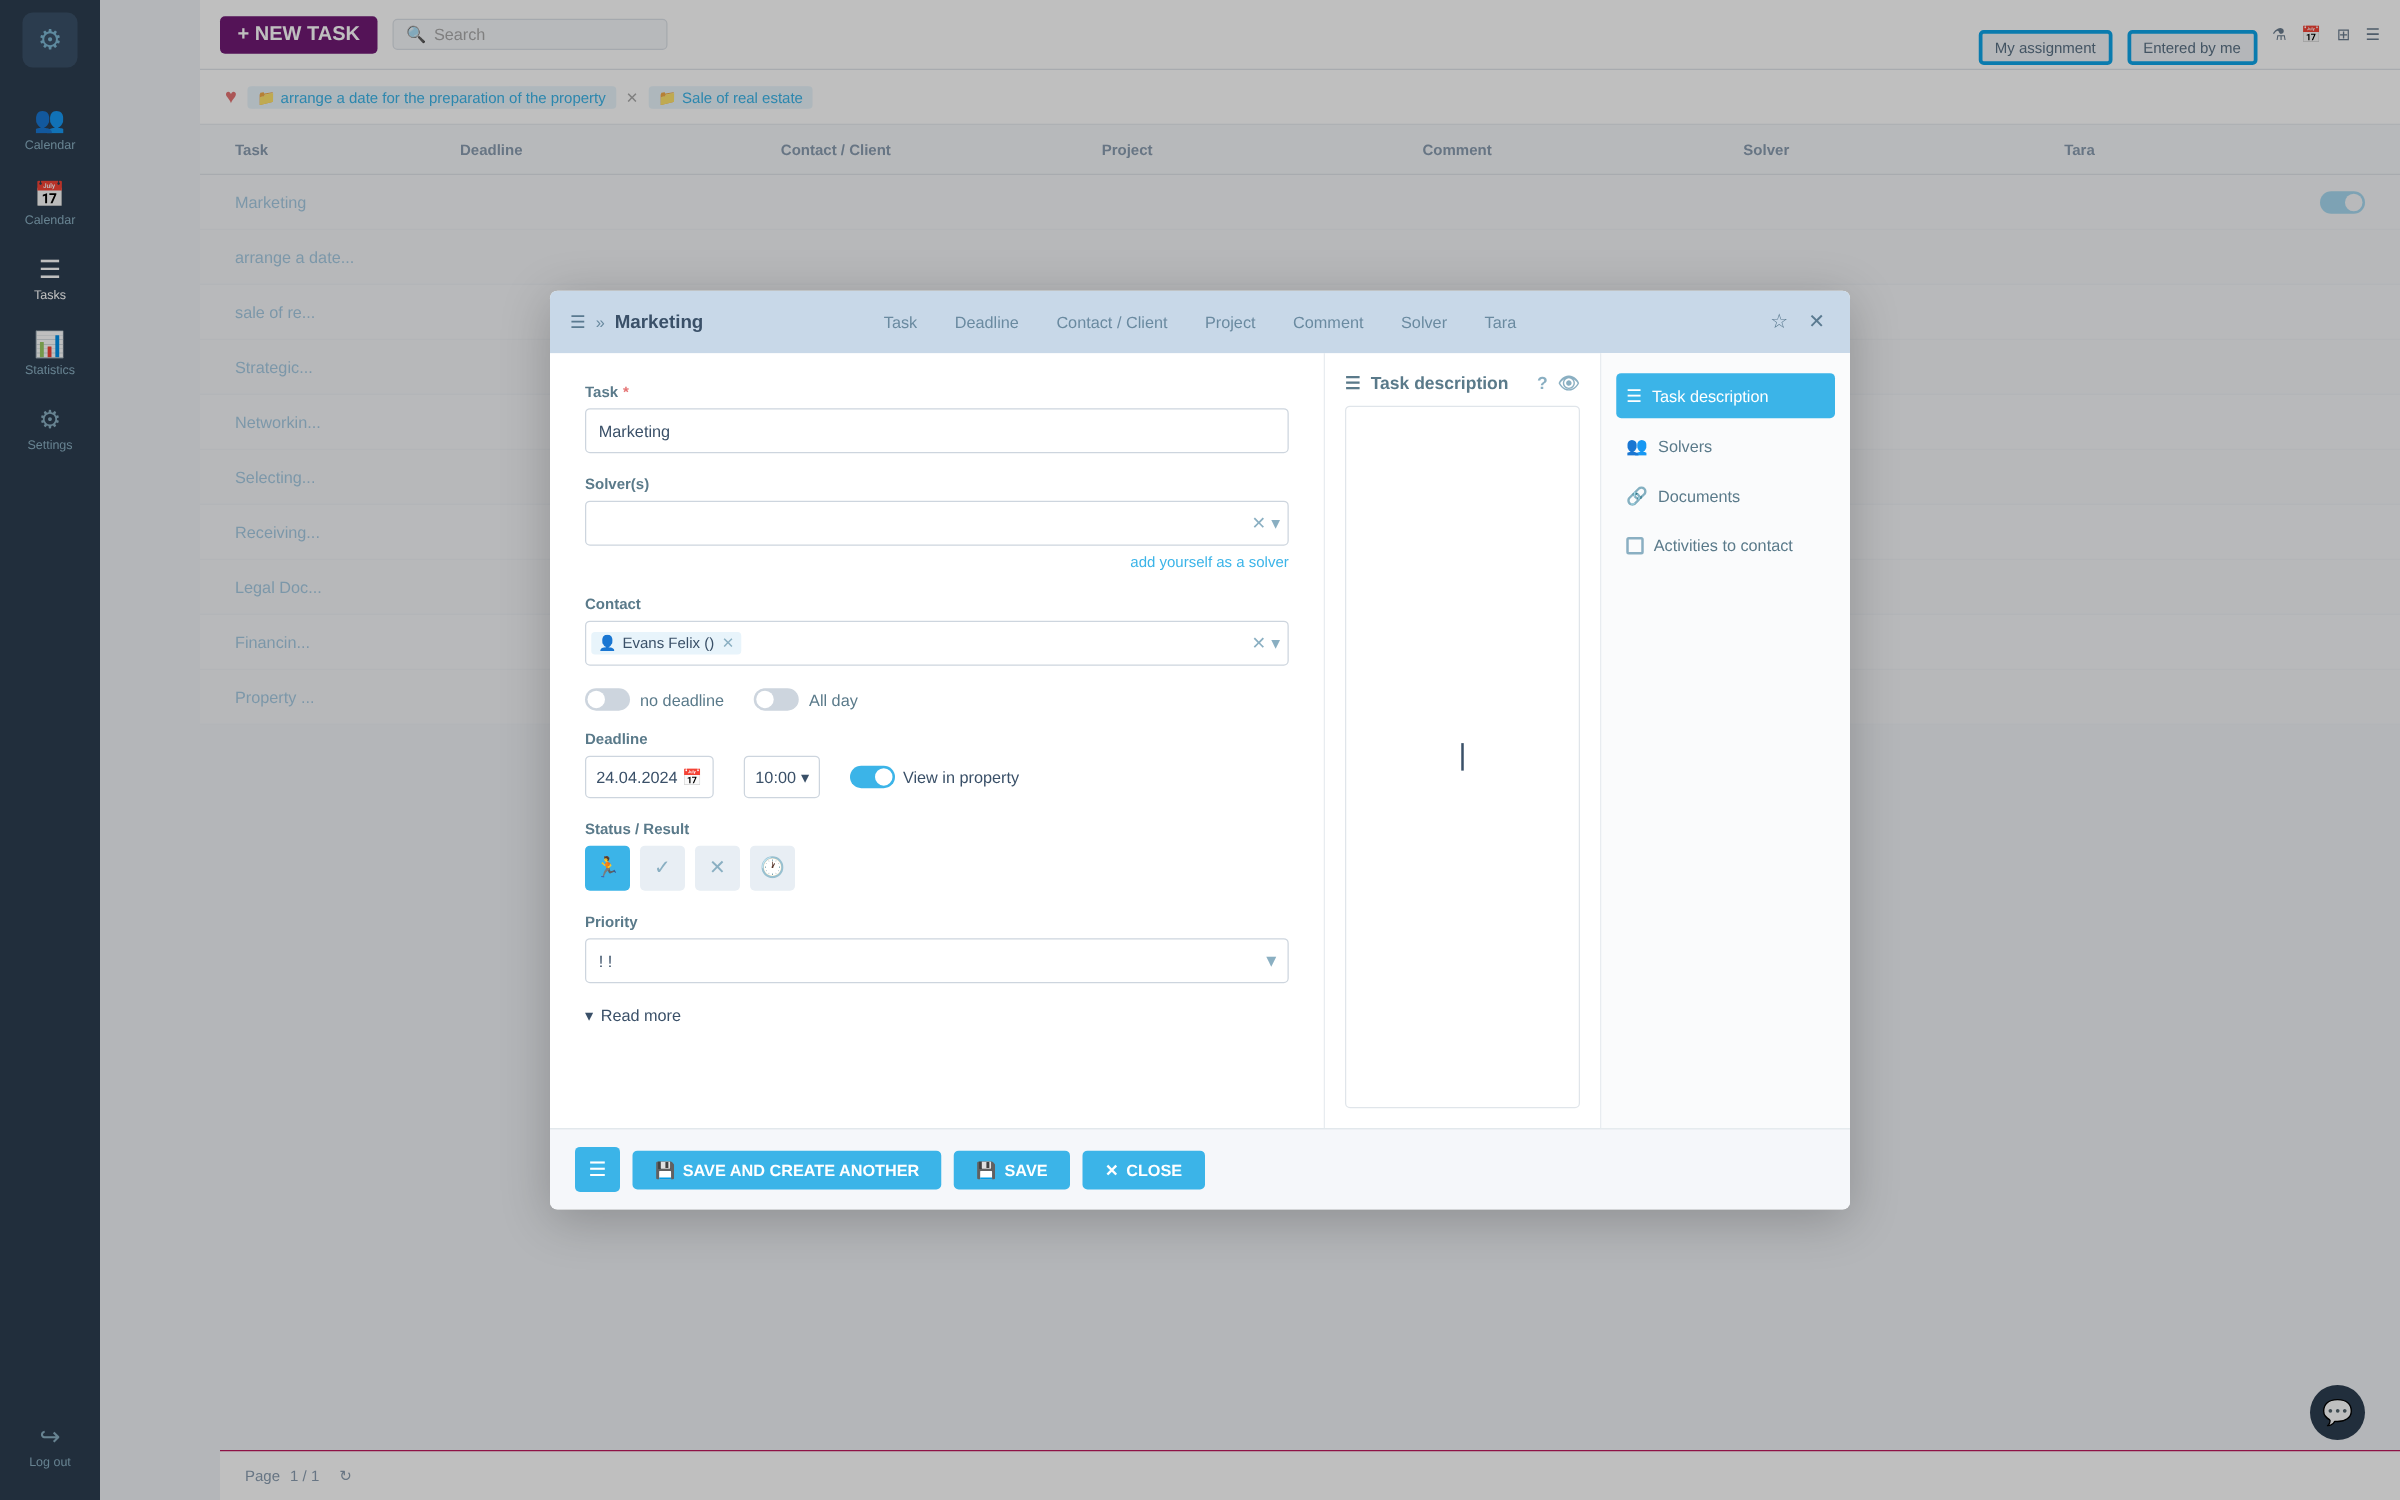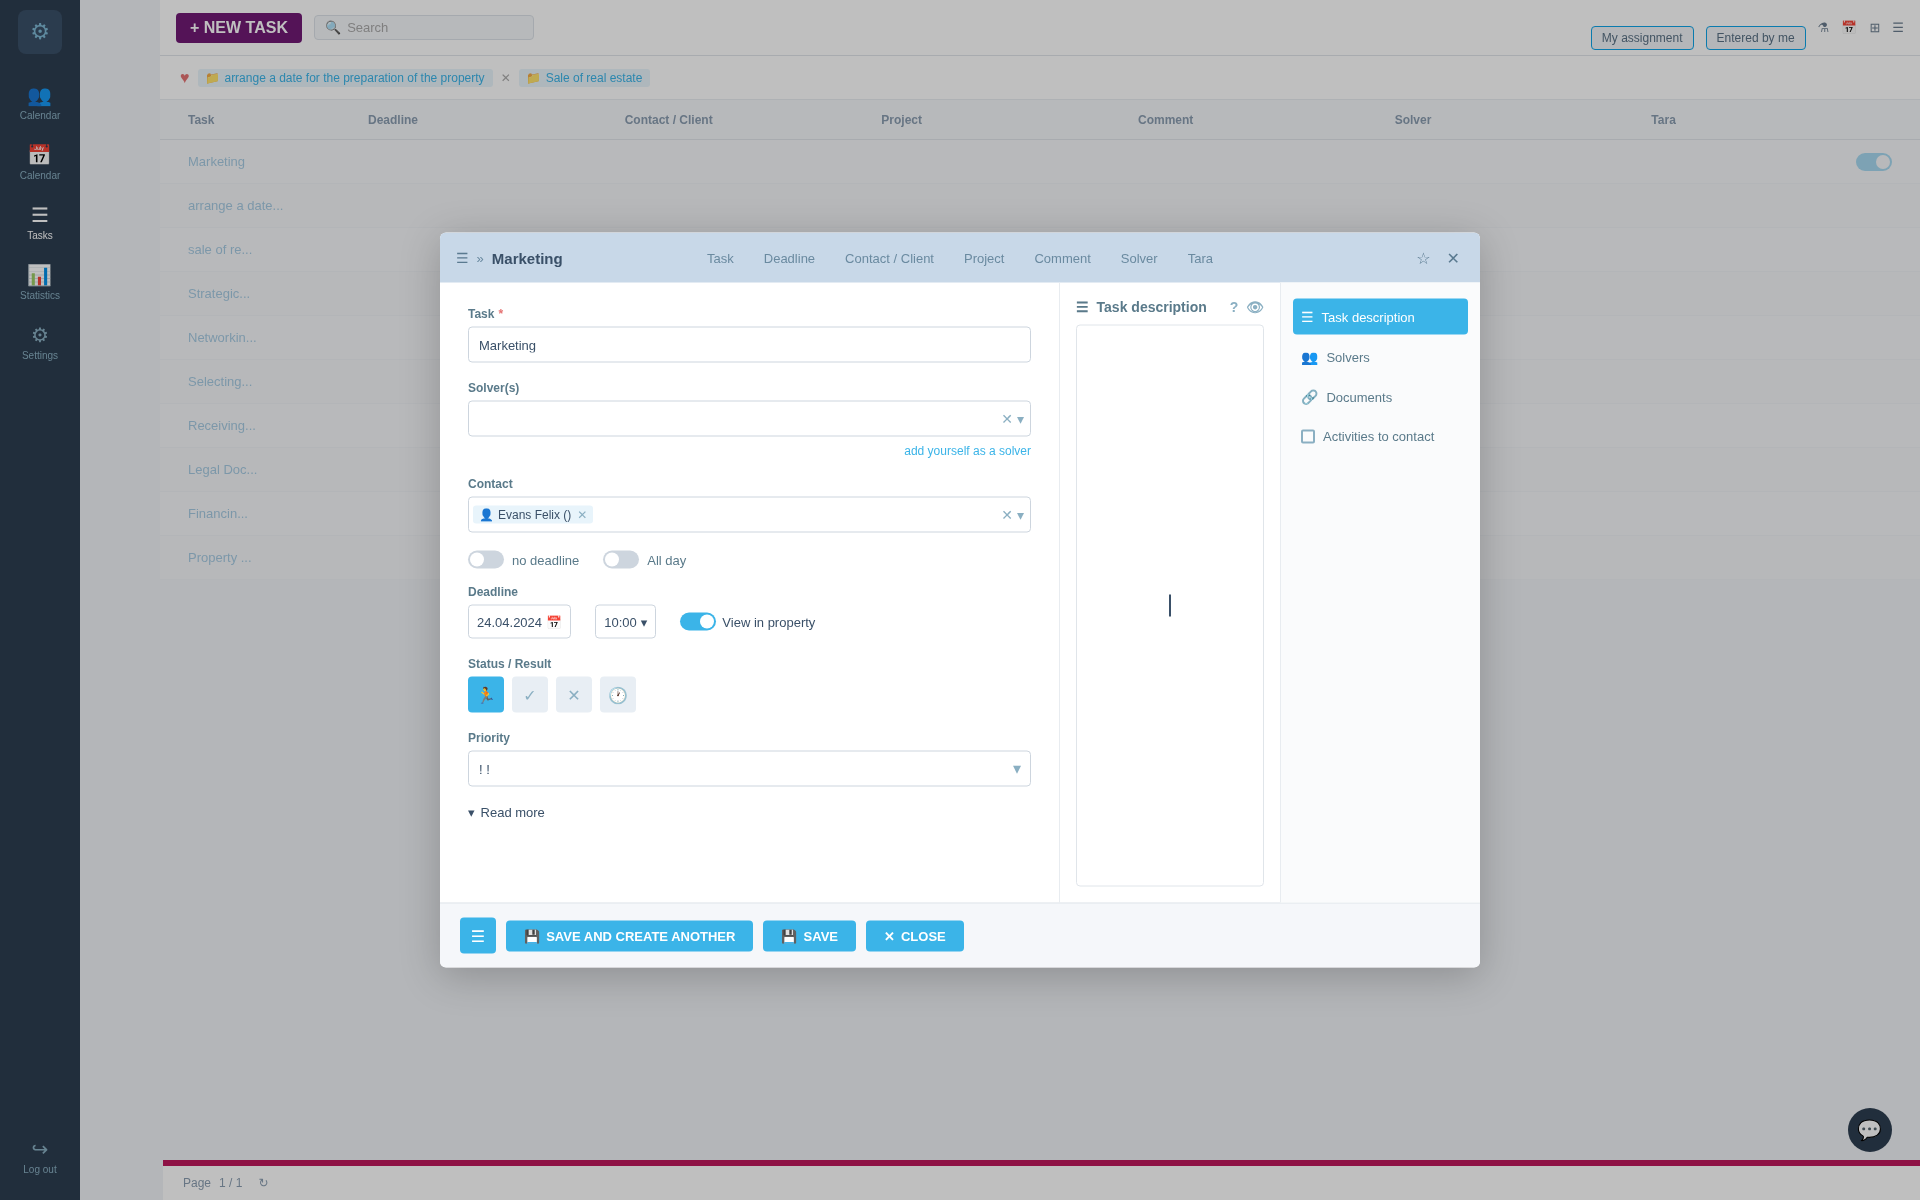--- a/index.html
+++ b/index.html
@@ -89,21 +89,21 @@
       color: #aaa;
       font-size: 13px;
     }
     .topbar-right {
       margin-left: auto;
       display: flex; align-items: center; gap: 12px;
       color: #6b7d8f; font-size: 13px;
     }
     .topbar-btn {
       background: #f0f3f7;
-      border: 1px solid #0ea5e9;
+      border: 3px solid #0ea5e9;
       border-radius: 4px;
       padding: 4px 10px;
       font-size: 12px;
       cursor: pointer;
       color: #5a7185;
       margin-top: 20px;
     }
 
     
     .subheader {
@@ -167,24 +167,24 @@
     .row-toggle::after {
       content: '';
       position: absolute; right: 2px; top: 2px;
       width: 14px; height: 14px;
       background: #fff; border-radius: 50%;
     }
 
     
     .bottom-bar {
       position: absolute;
-      left: 83px; bottom: 0;
+      left: 96px; bottom: 0;
       right: 0; height: 40px;
       background: #fff;
-      border-top: 6px solid #be185d;
+      border-top: 1px solid #be185d;
       display: flex; align-items: center;
       padding: 0 20px;
       color: #8a9db0; font-size: 12px;
       gap: 8px;
     }
 
     
     .overlay {
       position: absolute;
       left: 0; top: 0; right: 0; bottom: 0;

